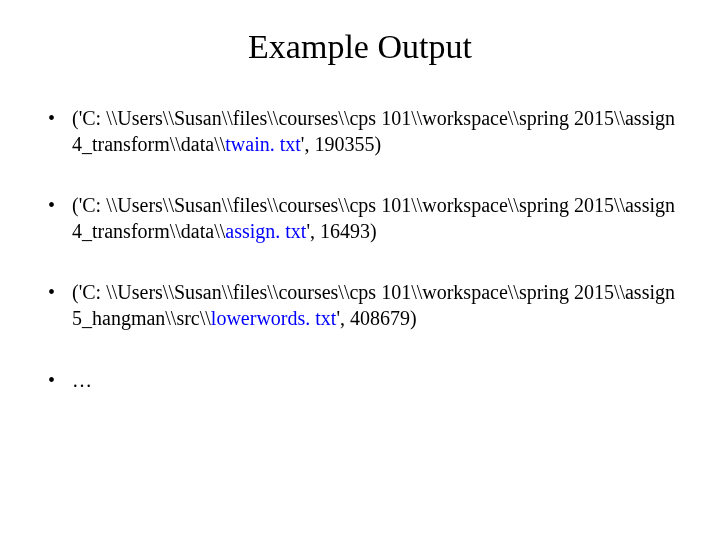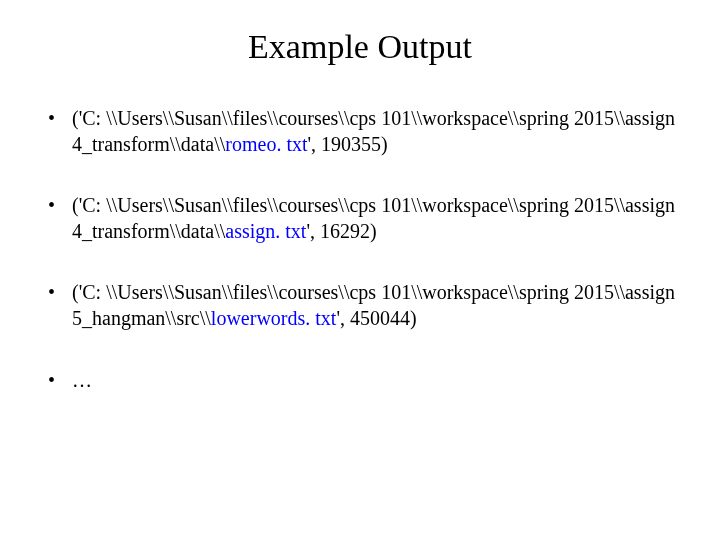--- a/index.html
+++ b/index.html
@@ -44,24 +44,24 @@
       color: #0000ff;
     }
   </style>
 </head>
 <body>
 
 <h1 class="title">Example Output</h1>
 
 <ul class="outer">
   <li>
-    <span>('C: \\Users\\Susan\\files\\courses\\cps 101\\workspace\\spring 2015\\assign 4_transform\\data\\</span><span class="filename">romeo. txt</span><span>', 190355)</span>
+    <span>('C: \\Users\\Susan\\files\\courses\\cps 101\\workspace\\spring 2015\\assign 4_transform\\data\\</span><span class="filename">twain. txt</span><span>', 190355)</span>
   </li>
   <li>
-    <span>('C: \\Users\\Susan\\files\\courses\\cps 101\\workspace\\spring 2015\\assign 4_transform\\data\\</span><span class="filename">assign. txt</span><span>', 16292)</span>
+    <span>('C: \\Users\\Susan\\files\\courses\\cps 101\\workspace\\spring 2015\\assign 4_transform\\data\\</span><span class="filename">assign. txt</span><span>', 16493)</span>
   </li>
   <li>
-    <span>('C: \\Users\\Susan\\files\\courses\\cps 101\\workspace\\spring 2015\\assign 5_hangman\\src\\</span><span class="filename">lowerwords. txt</span><span>', 450044)</span>
+    <span>('C: \\Users\\Susan\\files\\courses\\cps 101\\workspace\\spring 2015\\assign 5_hangman\\src\\</span><span class="filename">lowerwords. txt</span><span>', 408679)</span>
   </li>
   <li>
     <span>…</span><span class="filename"></span><span></span>
   </li>
 </ul>
 
 </body></html>

